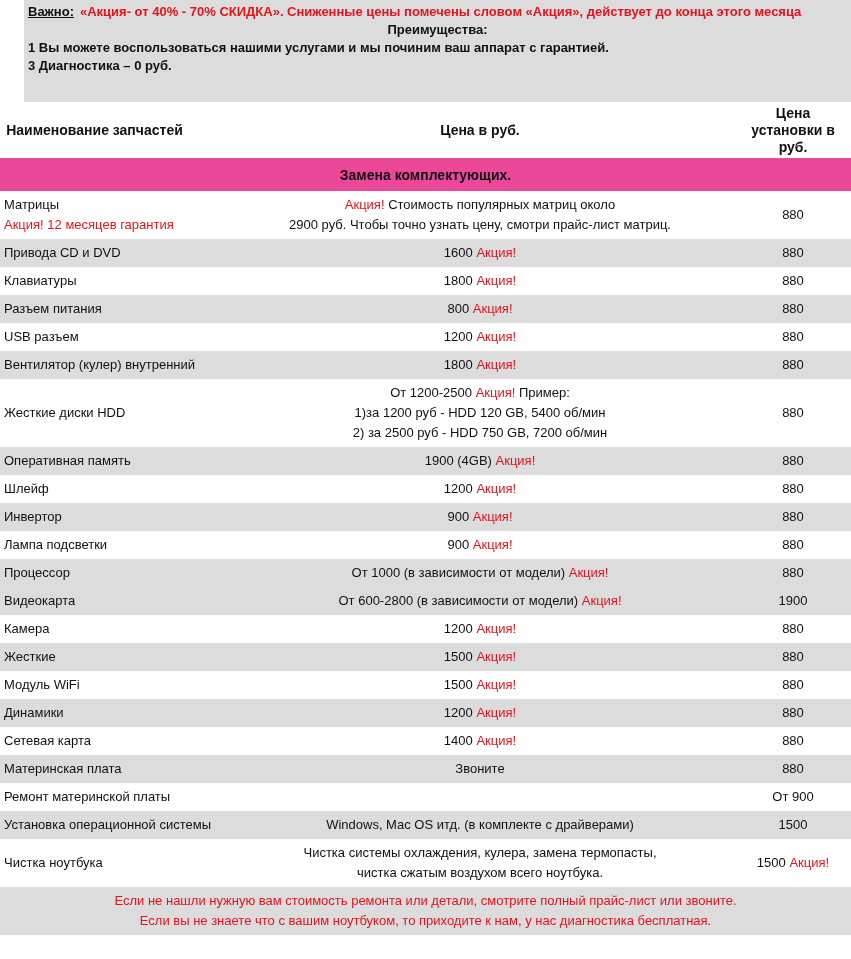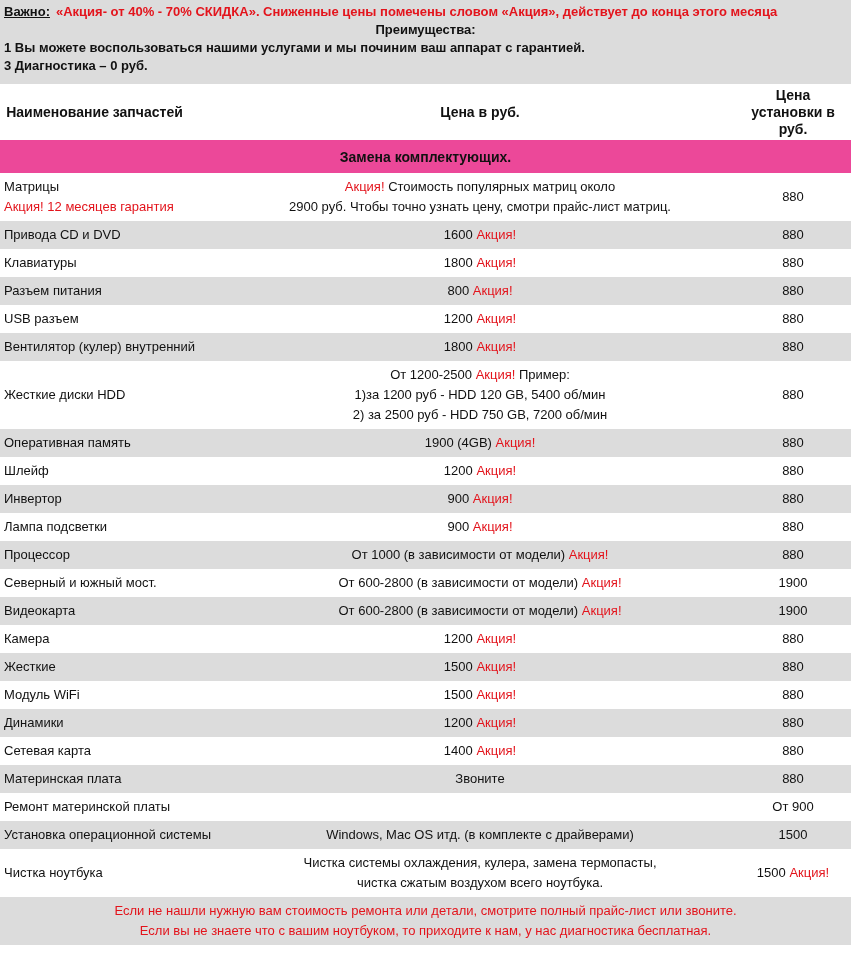--- a/index.html
+++ b/index.html
@@ -1,17 +1,17 @@
 <!DOCTYPE html>
 <html><head>
 <meta charset="utf-8">
 <style>
   html, body { margin: 0; padding: 0; background: #ffffff; }
   body { width: 851px; height: 959px; overflow: hidden; font-family: "Liberation Sans", sans-serif; color: #111; }
-  .notice { background: #dcdcdc; padding: 3px 4px 3px 4px; font-size: 13px; font-weight: bold; line-height: 18px; height: 84px; box-sizing: border-box; }
+  .notice { background: #dcdcdc; padding: 3px 4px 3px 4px; font-size: 13px; font-weight: bold; line-height: 18px; height: 102px; box-sizing: border-box; margin-left: 24px; }
   .notice .imp-label { text-decoration: underline; color: #111; }
   .notice .imp-text { color: #e3141c; margin-left: 6px; }
   .notice .adv-title { text-align: center; }
   table { border-collapse: collapse; width: 851px; table-layout: fixed; }
   td, th { padding: 0 4px; font-size: 13px; line-height: 20px; vertical-align: middle; }
   th { font-weight: bold; font-size: 14px; line-height: 17px; background: #fff; height: 56px; }
   th.c1 { text-align: center; padding-right: 40px; }
   tr.section td { background: #ec4899; font-weight: bold; font-size: 14px; text-align: center; height: 33px; }
   tr.row td { height: 28px; }
   tr.row.tall2 td { height: 48px; }
@@ -117,25 +117,20 @@
   <tr class="row white">
     <td class="c1">Лампа подсветки</td>
     <td class="c2"><span>900</span> <span class="red">Акция!</span></td>
     <td class="c3">880</td>
   </tr>
   <tr class="row gray">
     <td class="c1">Процессор</td>
     <td class="c2"><span>От 1000 (в зависимости от модели)</span> <span class="red">Акция!</span></td>
     <td class="c3">880</td>
   </tr>
-  <tr class="row white">
-    <td class="c1">Северный и южный мост.</td>
-    <td class="c2"><span>От 600-2800 (в зависимости от модели)</span> <span class="red">Акция!</span></td>
-    <td class="c3">1900</td>
-  </tr>
   <tr class="row gray">
     <td class="c1">Видеокарта</td>
     <td class="c2"><span>От 600-2800 (в зависимости от модели)</span> <span class="red">Акция!</span></td>
     <td class="c3">1900</td>
   </tr>
   <tr class="row white">
     <td class="c1">Камера</td>
     <td class="c2"><span>1200</span> <span class="red">Акция!</span></td>
     <td class="c3">880</td>
   </tr>

